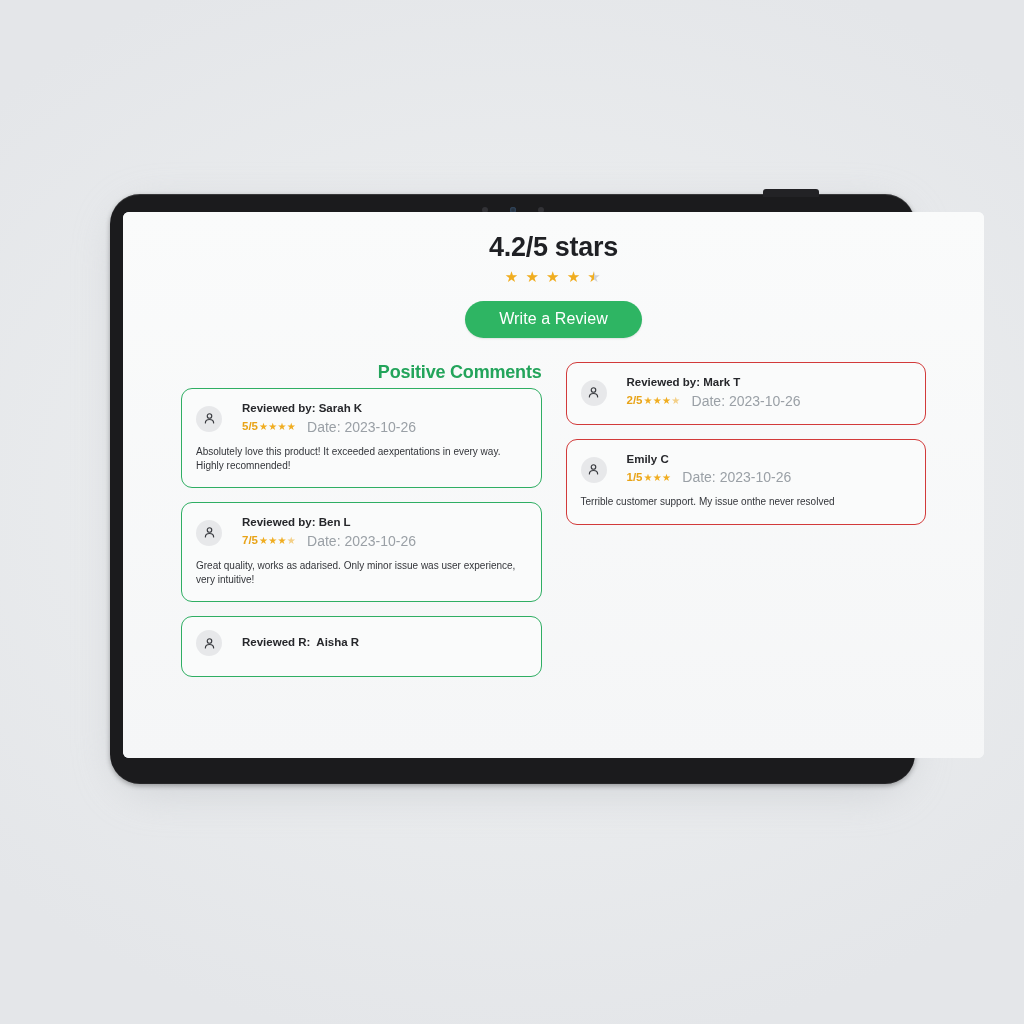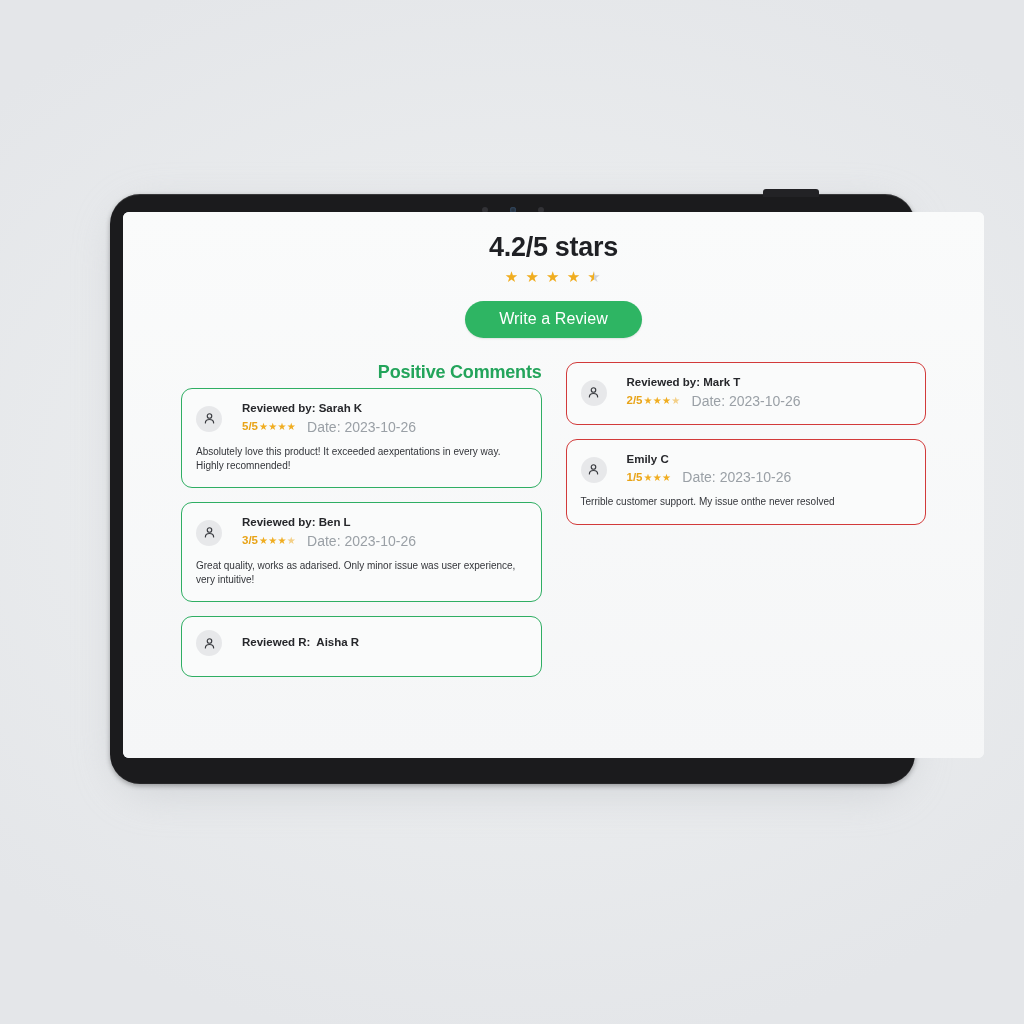--- a/index.html
+++ b/index.html
@@ -306,21 +306,21 @@
               <div class="card-head">
                 <div class="avatar">
                   <svg width="15" height="15" viewBox="0 0 24 24">
                     <circle cx="12" cy="8" r="3.6" fill="none" stroke="#3a3c41" stroke-width="1.9"></circle>
                     <path d="M5.4 19.2c0-3.5 3-5.6 6.6-5.6s6.6 2.1 6.6 5.6" fill="none" stroke="#3a3c41" stroke-width="1.9" stroke-linecap="round"></path>
                   </svg>
                 </div>
                 <div class="meta">
                   <div class="reviewer">Reviewed by: Ben L</div>
                   <div class="rating-line">
-                    <span class="rating-val">3/5</span>
+                    <span class="rating-val">7/5</span>
                     <span class="card-stars">★★★<span class="faded">★</span></span>
                     <span class="date">Date: 2023-10-26</span>
                   </div>
                 </div>
               </div>
               <div class="card-body">Great quality, works as adarised. Only minor issue was user experience, very intuitive!</div>
             </div>
 
             <div class="card positive clipped">
               <div class="card-head">

